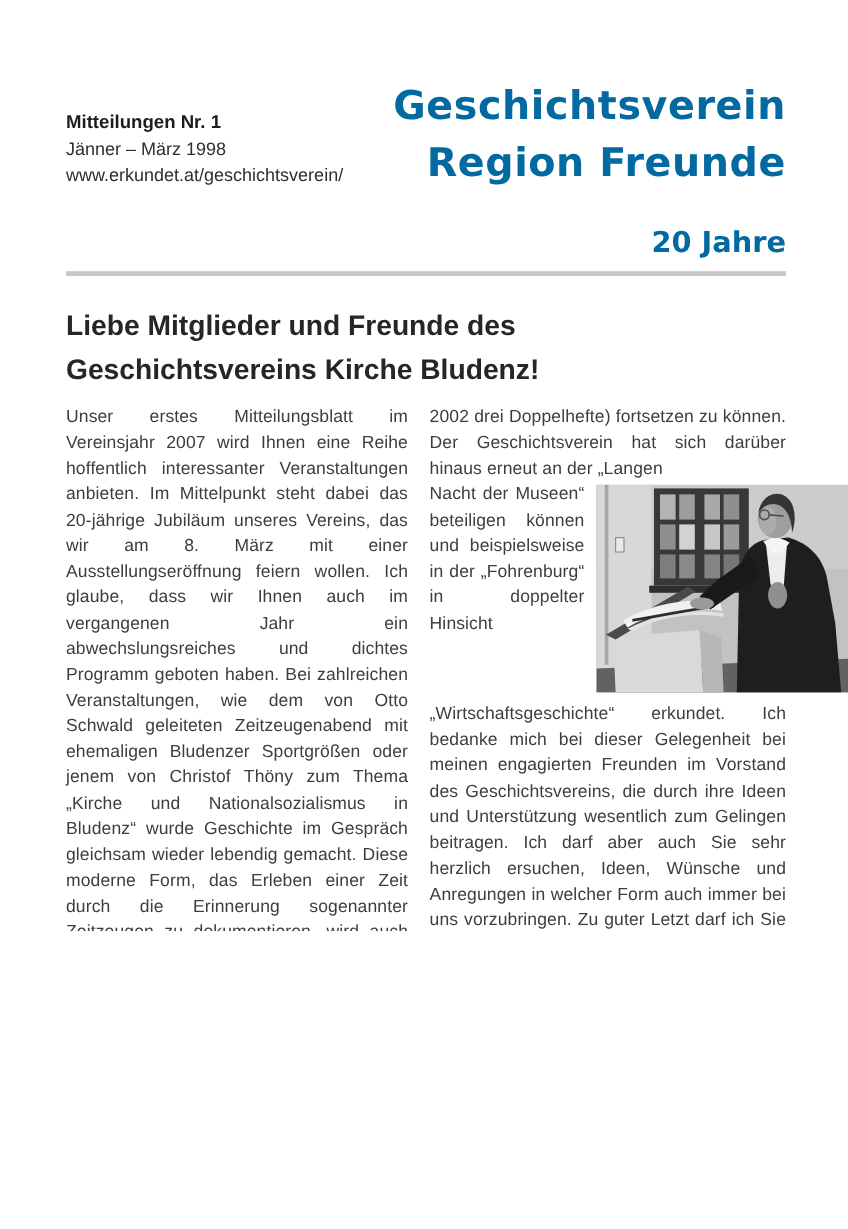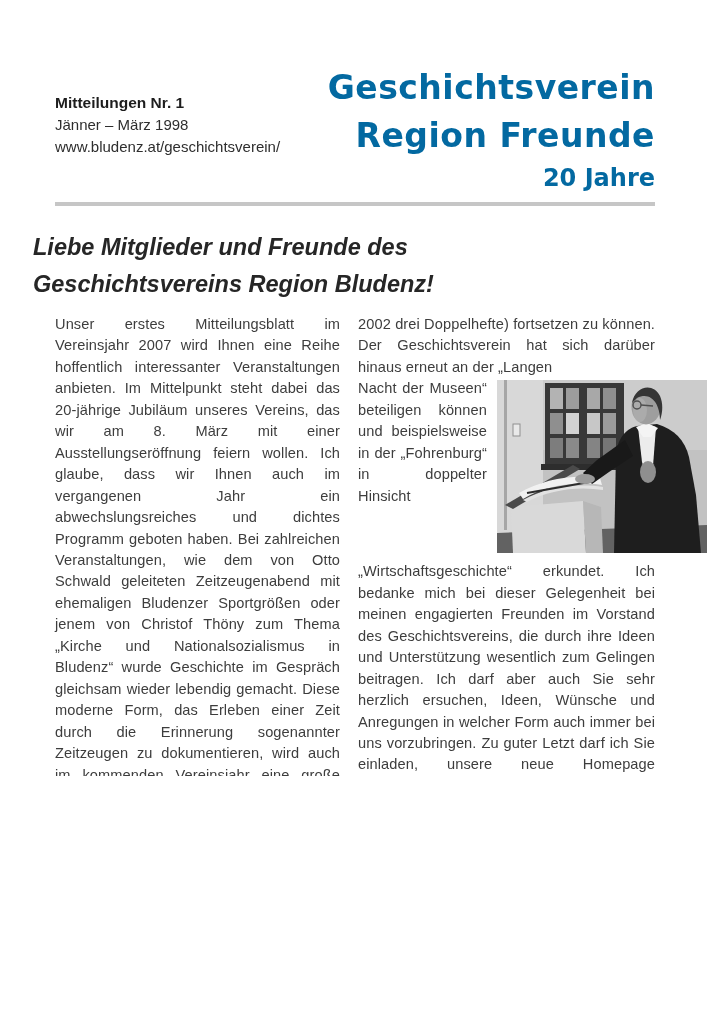--- a/index.html
+++ b/index.html
@@ -34,33 +34,33 @@
   .mast-title {
     font-size: 33px;
     font-weight: bold;
     line-height: 48px;
     letter-spacing: 0.5px;
   }
   .mast-anniversary {
     font-size: 24px;
     font-weight: bold;
     line-height: 36px;
+    margin-top: 24px;
   }
   .rule {
     height: 4px;
     background: #c6c6c6;
     margin: 6px 52px 0 55px;
   }
   
   .headline {
-    margin: 23px 52px 0 33px;
+    margin: 23px 52px 0 55px;
     font-size: 23.5px;
     line-height: 37px;
     font-weight: bold;
-    font-style: italic;
     color: #262626;
   }
   
   .columns {
     display: flex;
     gap: 18px;
     margin: 11px 52px 0 55px;
     justify-content: flex-end;
   }
   .col-left  { flex: 0 0 285px; }
@@ -98,34 +98,34 @@
 </style>
 </head>
 <body>
 
 <div class="page">
 
   <div class="masthead">
     <div class="mast-left">
       <div class="mast-issue">Mitteilungen Nr. 1</div>
       <div>Jänner – März 1998</div>
-      <div>www.bludenz.at/geschichtsverein/</div>
+      <div>www.erkundet.at/geschichtsverein/</div>
     </div>
     <div class="mast-right">
       <div class="mast-title">Geschichtsverein</div>
       <div class="mast-title">Region Freunde</div>
       <div class="mast-anniversary">20 Jahre</div>
     </div>
   </div>
 
   <div class="rule"></div>
 
   <div class="headline">
     <div>Liebe Mitglieder und Freunde des</div>
-    <div>Geschichtsvereins Region Bludenz!</div>
+    <div>Geschichtsvereins Kirche Bludenz!</div>
   </div>
 
   <div class="columns">
 
     <div class="col-left body-text">
       <p>Unser erstes Mitteilungsblatt im Vereinsjahr 2007 wird Ihnen eine Reihe hoffentlich interessanter Veranstaltungen anbieten. Im Mittelpunkt steht dabei das 20-jährige Jubiläum unseres Vereins, das wir am 8. März mit einer Ausstellungseröffnung feiern wollen. Ich glaube, dass wir Ihnen auch im vergangenen Jahr ein abwechslungsreiches und dichtes Programm geboten haben. Bei zahlreichen Veranstaltungen, wie dem von Otto Schwald geleiteten Zeitzeugenabend mit ehemaligen Bludenzer Sportgrößen oder jenem von Christof Thöny zum Thema „Kirche und Nationalsozialismus in Bludenz“ wurde Geschichte im Gespräch gleichsam wieder lebendig gemacht. Diese moderne Form, das Erleben einer Zeit durch die Erinnerung sogenannter Zeitzeugen zu dokumentieren, wird auch im kommenden Vereinsjahr eine große Rolle spielen. Daneben werden aber auch die klassischen Vorträge, die auch im vergangenen Vereinsjahr stets gut besucht waren, wie zum Beispiel über die alten Flurnamen in Bludenz (Guntram Plangg) oder über die Lehrer in Bludenz (Hannes Liener) weiterhin eine wichtige Rolle spielen. Wir hoffen, auch im kommenden Vereinsjahr die reiche Publikationstätigkeit (im Jahre</p>
     </div>
 
     <div class="col-right body-text">
       <p class="intro">2002 drei Doppelhefte) fortsetzen zu können. Der Geschichtsverein hat sich darüber hinaus erneut an der „Langen</p>

